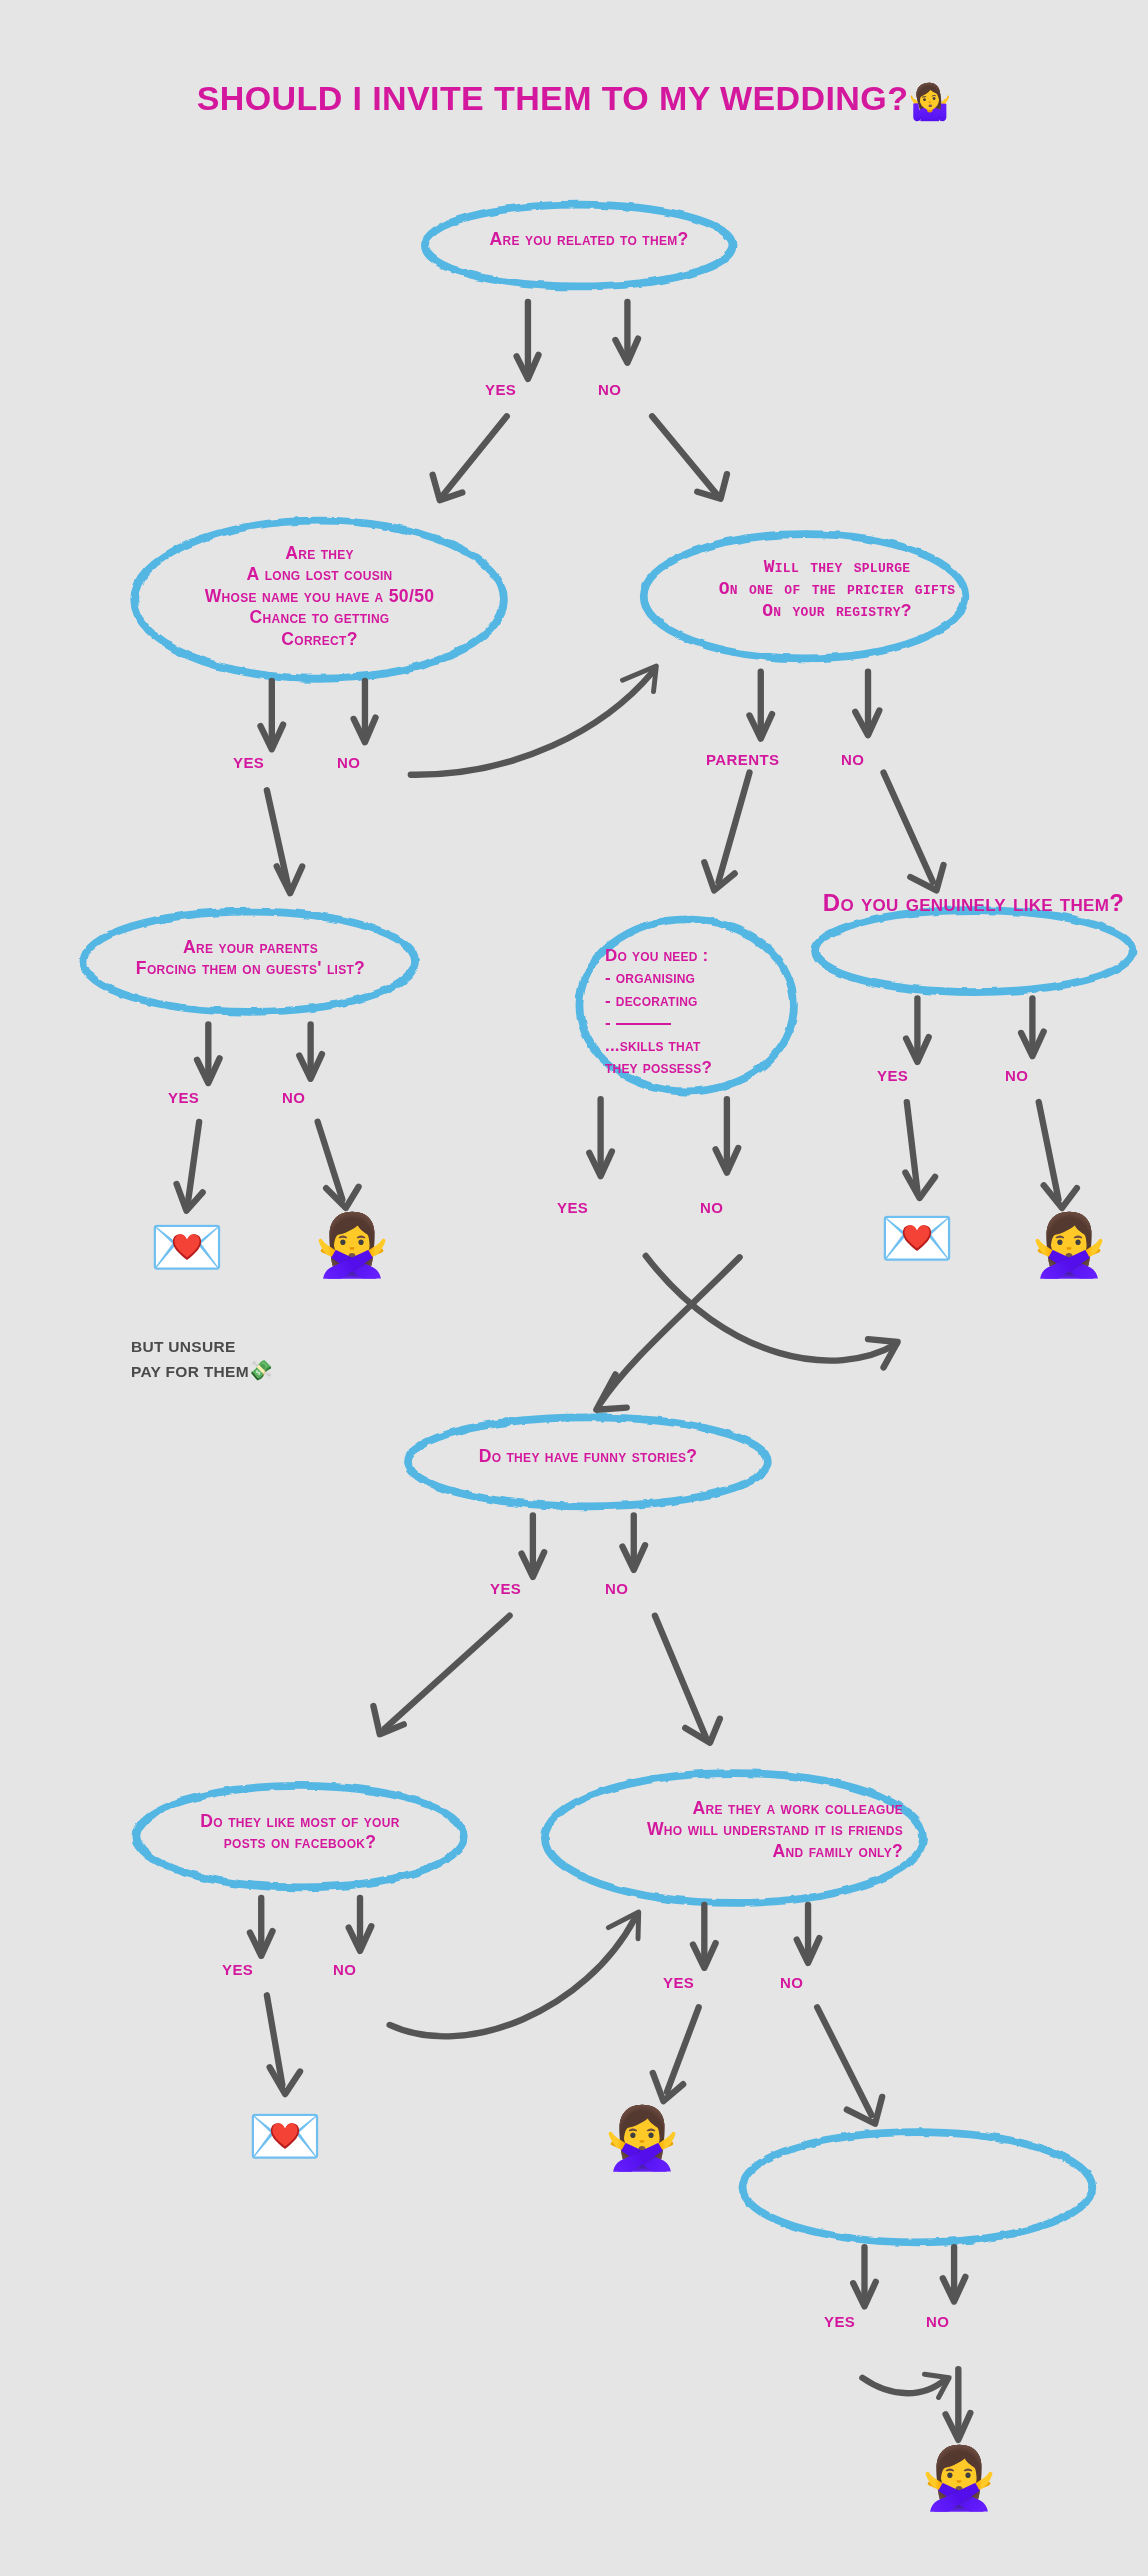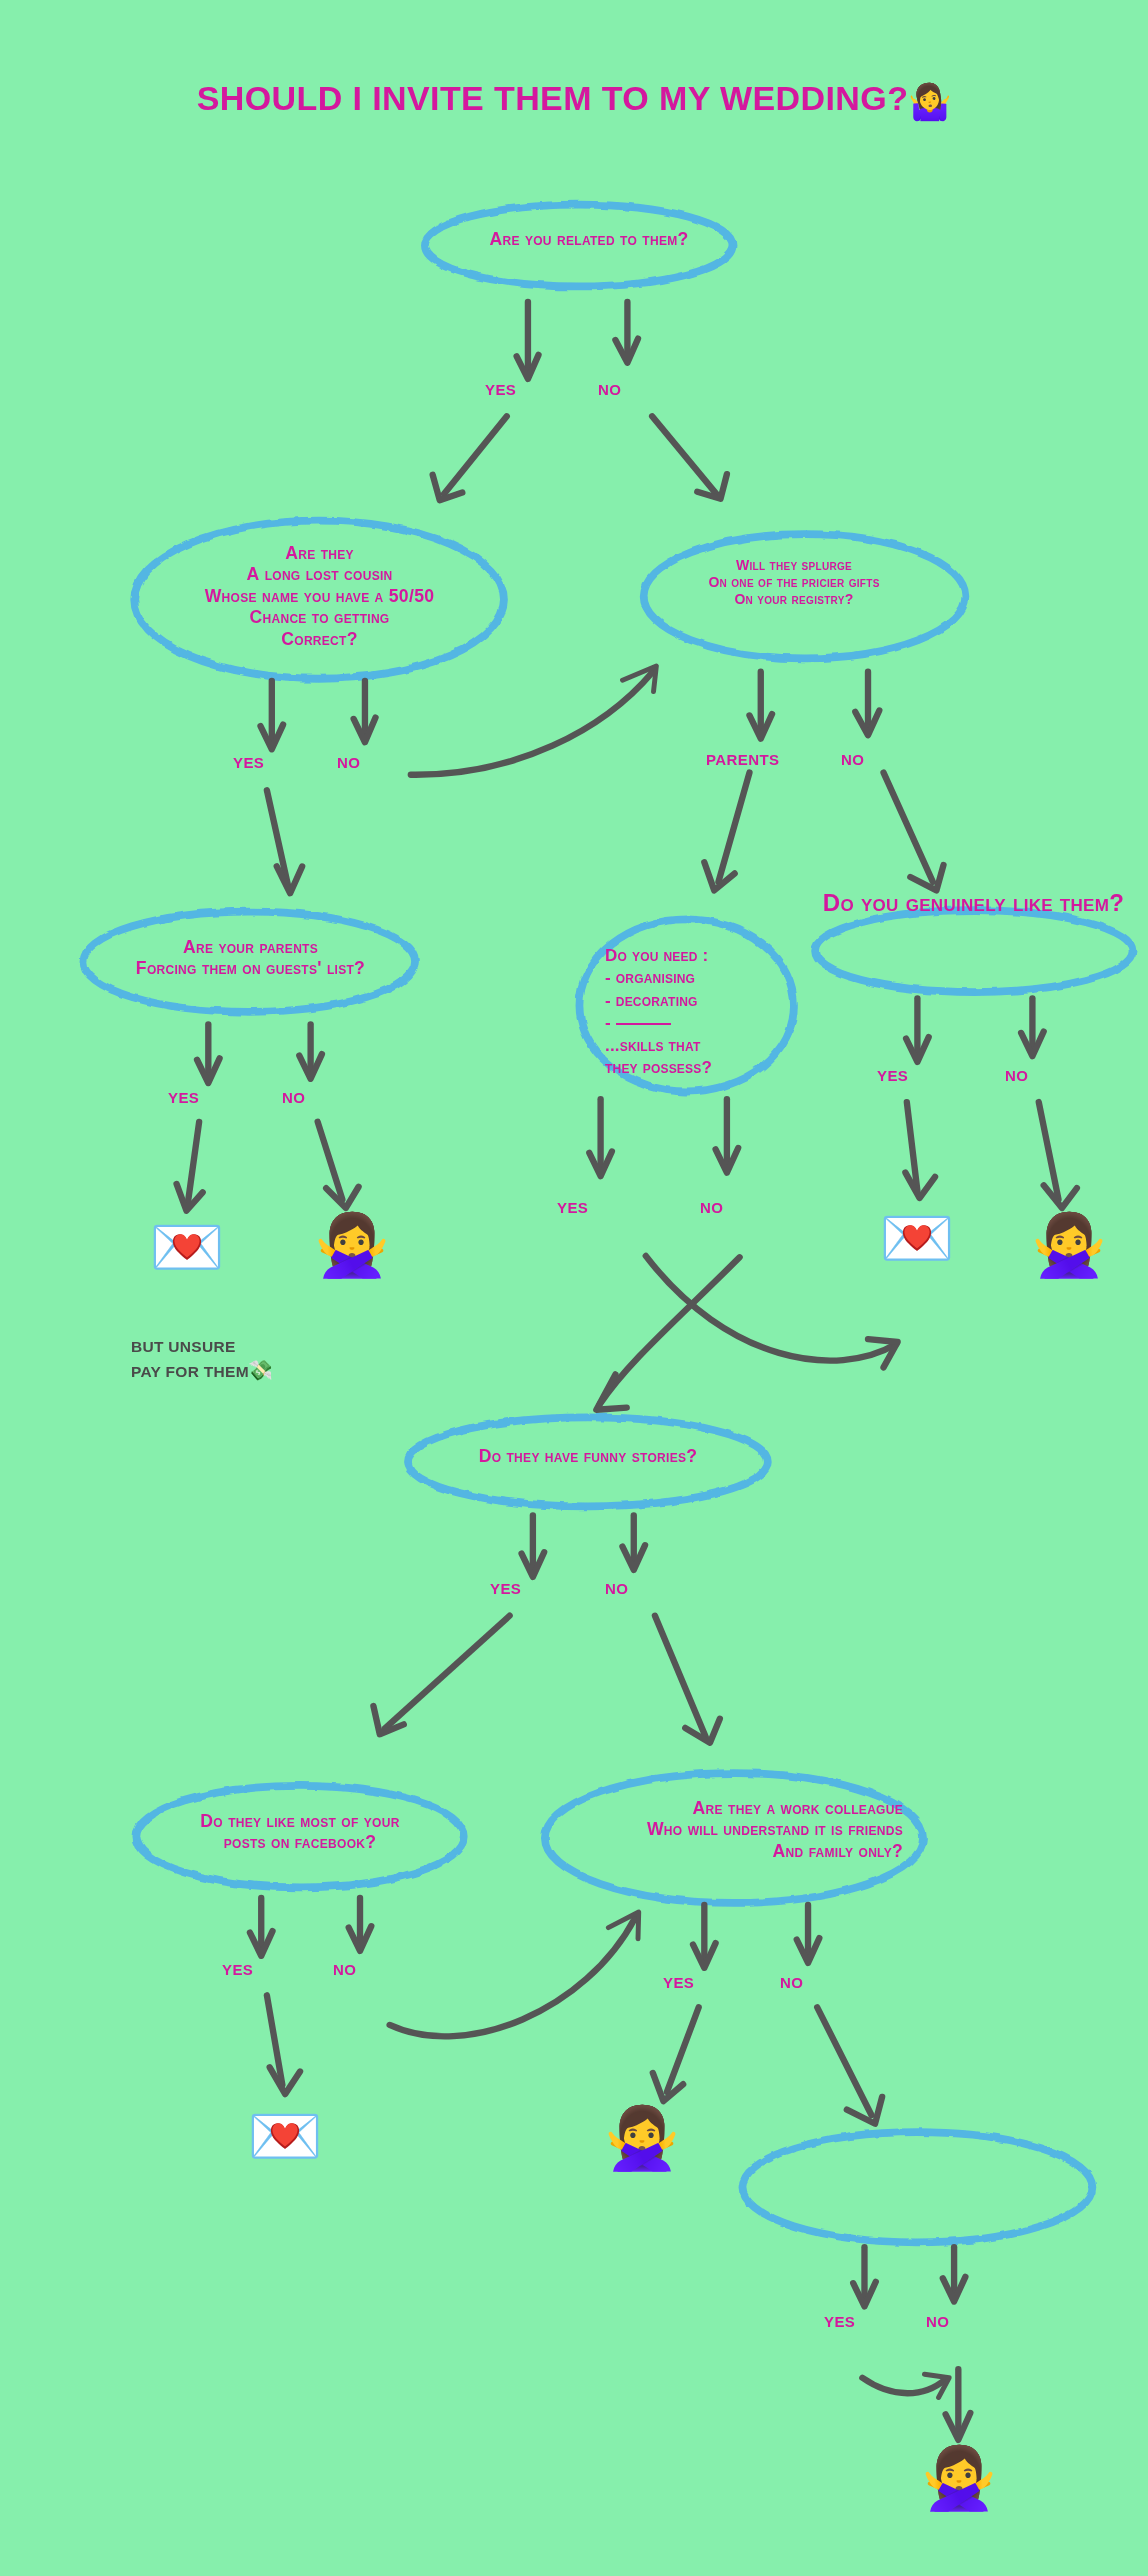--- a/index.html
+++ b/index.html
@@ -7,21 +7,21 @@
     padding: 0;
     background: #ffffff;
   }
   body {
     font-family: "Liberation Sans", sans-serif;
   }
   #page {
     position: relative;
     width: 1149px;
     height: 2576px;
-    background: #86efac;
+    background: #e5e5e5;
     overflow: hidden;
   }
   #title {
     position: absolute;
     left: 0;
     top: 79px;
     width: 1149px;
     text-align: center;
     font-size: 34px;
     font-weight: bold;
@@ -367,21 +367,21 @@
   </div>
 
   <div class="node-text" style="left:157px; top:543px; width:325px; font-size:17.6px;">
     <div><span class="cap">A</span><span>re they</span></div>
     <div><span class="cap">A</span><span> long lost cousin</span></div>
     <div><span class="cap">W</span><span>hose name you have a 50/50</span></div>
     <div><span class="cap">C</span><span>hance to getting</span></div>
     <div><span class="cap">C</span><span>orrect?</span></div>
   </div>
 
-  <div class="node-text" style="left:639px; top:557px; width:310px; font-size:14px;">
+  <div class="node-text" style="left:682px; top:557px; width:310px; font-size:18px;font-family:Liberation Mono, monospace;">
     <div><span class="cap">W</span><span>ill they splurge</span></div>
     <div><span class="cap">O</span><span>n one of the pricier gifts</span></div>
     <div><span class="cap">O</span><span>n your registry?</span></div>
   </div>
 
   <div class="node-text" style="left:99px; top:937px; width:303px; font-size:17.6px;">
     <div><span class="cap">A</span><span>re your parents</span></div>
     <div><span class="cap">F</span><span>orcing them on guests' list?</span></div>
   </div>
 

